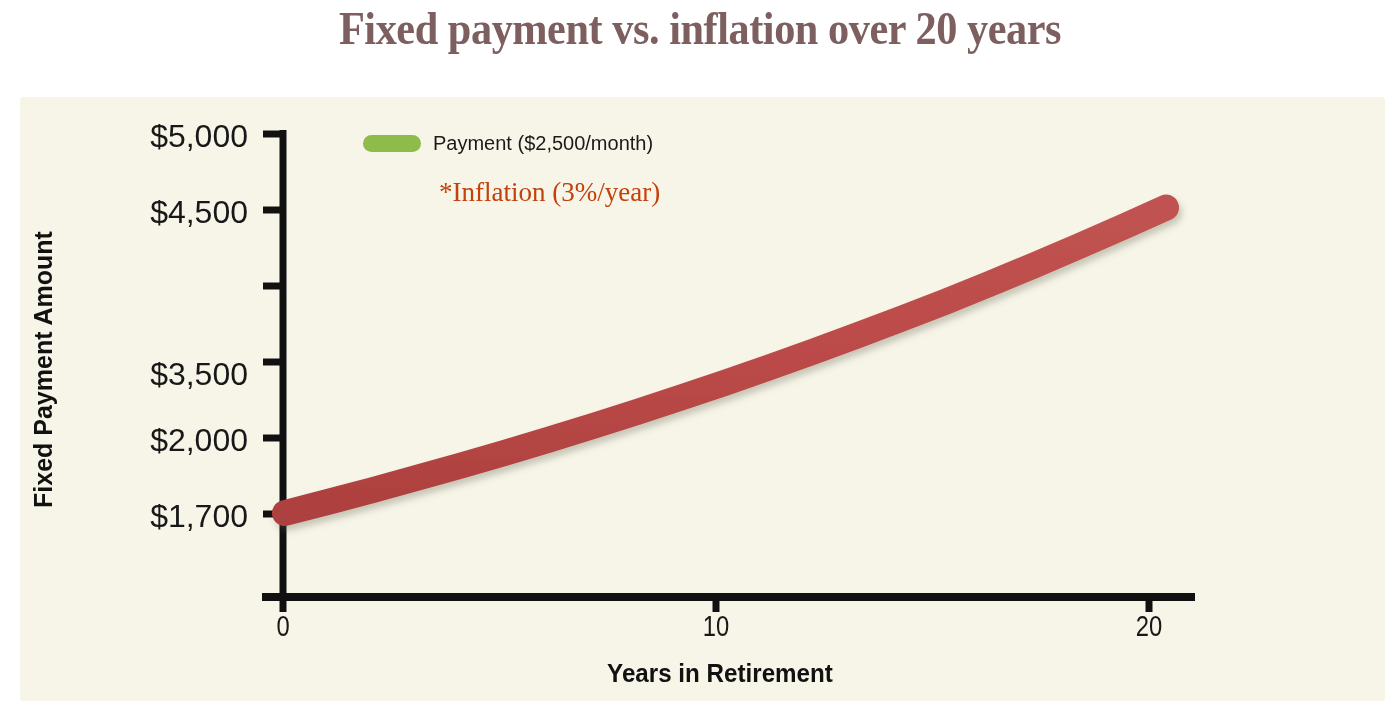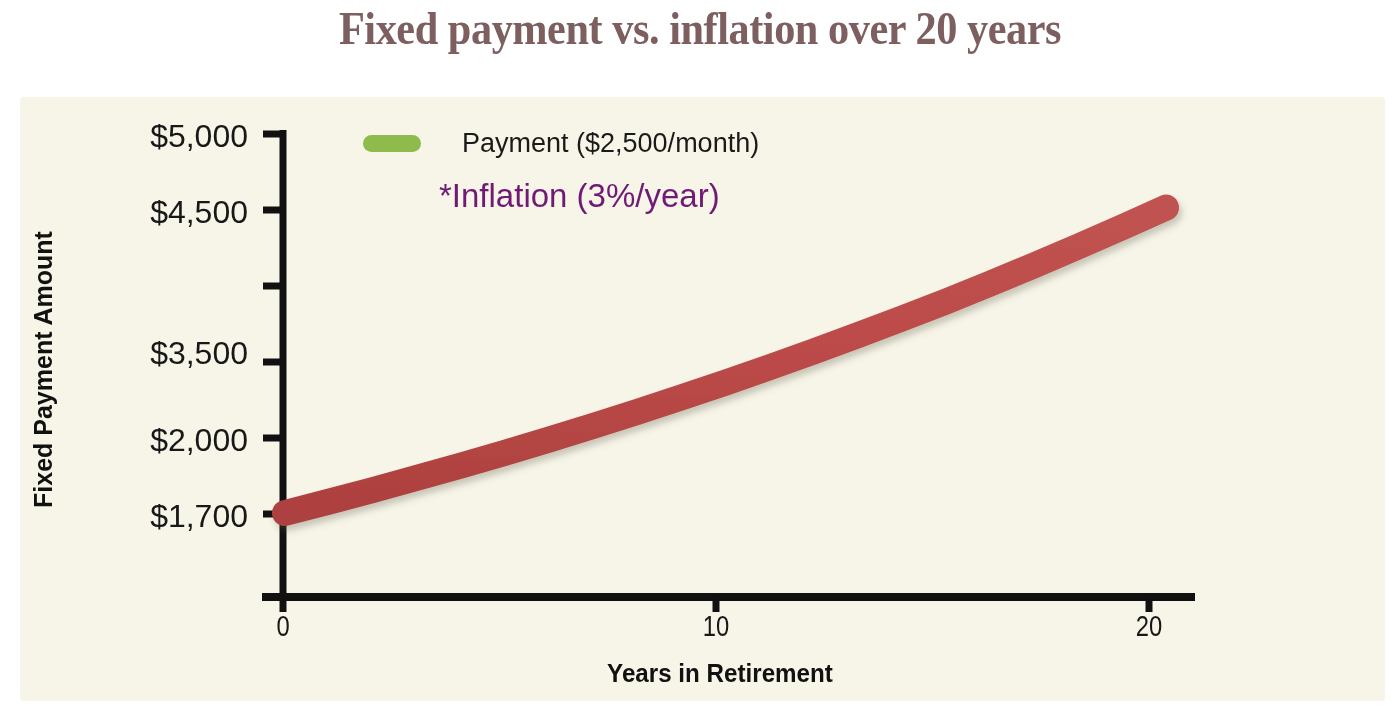--- a/index.html
+++ b/index.html
@@ -131,32 +131,32 @@
     align-items: center;
     height: 51px;
   }
   .legend-swatch {
     width: 58px;
     height: 17px;
     border-radius: 9px;
     flex: 0 0 auto;
   }
   .legend-label {
-    margin-left: 41px;
-    font-family: "Liberation Sans", sans-serif;
-    font-size: 27px;
+    margin-left: 12px;
+    font-family: "Liberation Sans", sans-serif;
+    font-size: 20px;
     color: #1a1a1a;
     white-space: nowrap;
   }
   #legend-footnote {
     margin-top: 8px;
     margin-left: 76px;
-    font-family: Liberation Sans, sans-serif;
-    font-size: 33px;
-    color: #701a75;
+    font-family: Liberation Serif, serif;
+    font-size: 27px;
+    color: #c2410c;
     white-space: nowrap;
   }
 </style>
 </head>
 <body>
 
 <div id="chart-title">Fixed payment vs. inflation over 20 years</div>
 
 <div id="chart-panel"></div>
 
@@ -197,21 +197,21 @@
   </g>
 
   <path id="series-payment" fill="none" stroke="url(#green-grad)" stroke-width="30" stroke-linecap="round" stroke-linejoin="round" filter="url(#line-shadow)" d="M 285.00 513.00 L 329.05 513.00 L 373.10 513.00 L 417.15 513.00 L 461.20 513.00 L 505.25 513.00 L 549.30 513.00 L 593.35 513.00 L 637.40 513.00 L 681.45 513.00 L 725.50 513.00 L 769.55 513.00 L 813.60 513.00 L 857.65 513.00 L 901.70 513.00 L 945.75 513.00 L 989.80 513.00 L 1033.85 513.00 L 1077.90 513.00 L 1121.95 513.00 L 1166.00 513.00"></path>
 
   <path id="series-expenses" fill="none" stroke="url(#red-grad)" stroke-width="26" stroke-linecap="round" stroke-linejoin="round" filter="url(#line-shadow)" d="M 285.00 513.00 L 329.05 501.63 L 373.10 489.96 L 417.15 477.83 L 461.20 465.40 L 505.25 452.66 L 549.30 439.47 L 593.35 425.83 L 637.40 411.88 L 681.45 397.48 L 725.50 382.62 L 769.55 367.31 L 813.60 351.55 L 857.65 335.32 L 901.70 318.65 L 945.75 301.52 L 989.80 283.78 L 1033.85 265.44 L 1077.90 246.64 L 1121.95 227.39 L 1166.00 207.53"></path>
 </svg>
 
 <div id="y-tick-labels">
   <div class="ytick-label" style="top:118px">$5,000</div>
   <div class="ytick-label" style="top:194px">$4,500</div>
-  <div class="ytick-label" style="top:335px">$3,500</div>
+  <div class="ytick-label" style="top:356px">$3,500</div>
   <div class="ytick-label" style="top:422px">$2,000</div>
   <div class="ytick-label" style="top:498px">$1,700</div>
 </div>
 
 <div id="x-tick-labels">
   <div class="xtick-label" style="left:283px;  top:610px">0</div>
   <div class="xtick-label" style="left:716px;  top:610px">10</div>
   <div class="xtick-label" style="left:1149px; top:610px">20</div>
 </div>
 

